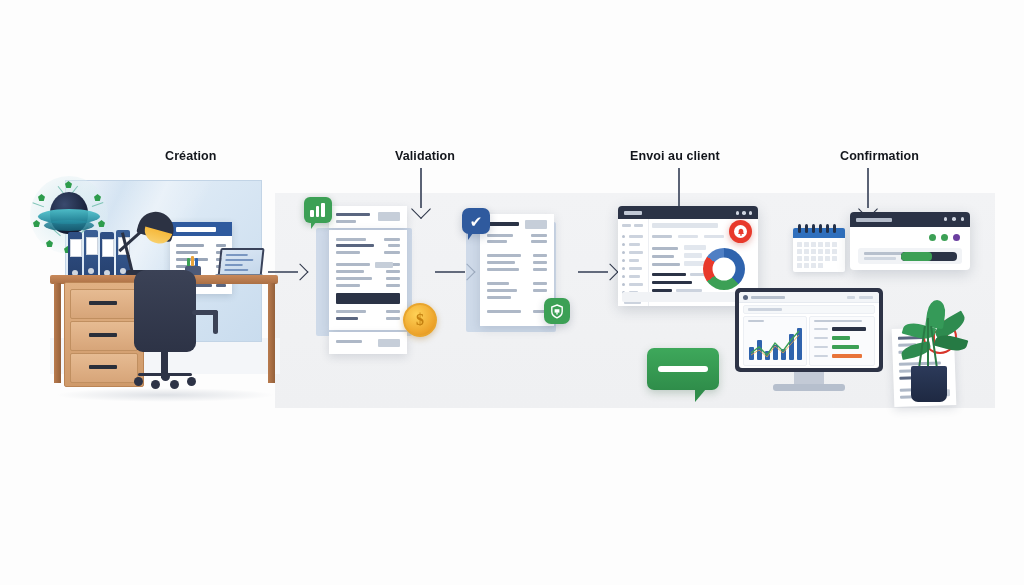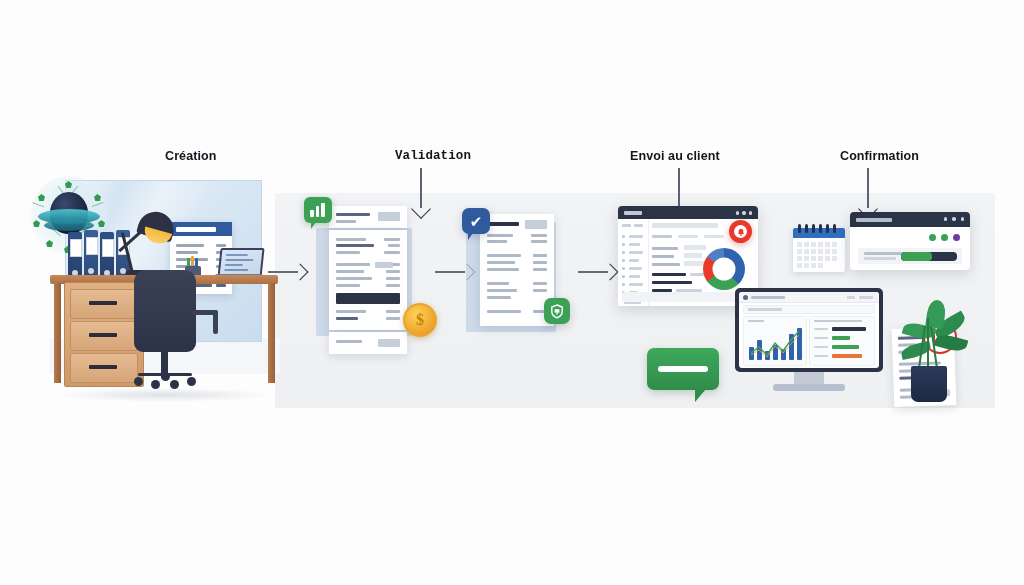--- a/index.html
+++ b/index.html
@@ -179,21 +179,21 @@
 </style>
 </head>
 <body>
 
 <div id="stage">
 
   <div class="band2"></div>
 
   <div class="step-label" style="left:165px;top:149px;">Création</div>
 
-  <div class="step-label" style="left:395px;top:149px;font-family:Liberation Mono, monospace;">Validation</div>
+  <div class="step-label" style="left:395px;top:149px;">Validation</div>
   <div class="down-arrow" style="left:414px;top:168px;">
     <div class="shaft"></div>
       <div class="head"></div>
   </div>
 
   <div class="step-label" style="left:630px;top:149px;">Envoi au client</div>
   <div class="down-arrow" style="left:672px;top:168px;">
     <div class="shaft"></div>
       <div class="head"></div>
   </div>

